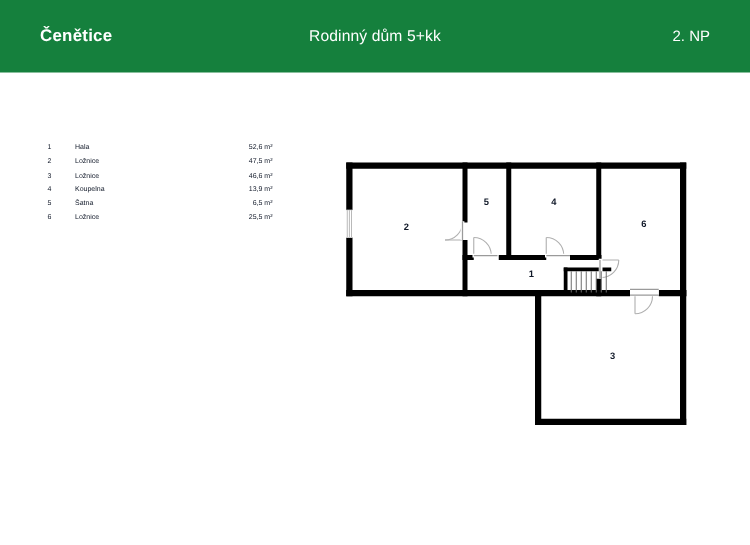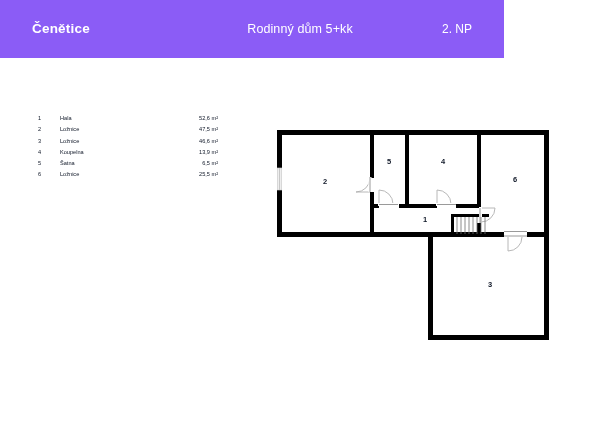--- a/index.html
+++ b/index.html
@@ -13,23 +13,23 @@
     font-family: "Liberation Sans", sans-serif;
     overflow: hidden;
     position: relative;
   }
 
   
   #header-bar {
     position: absolute;
     left: 0;
     top: 0;
-    width: 504px;
-    height: 58px;
-    background: #8b5cf6;
+    width: 600px;
+    height: 58px;
+    background: #15803d;
     color: #ffffff;
   }
   #header-title-left {
     position: absolute;
     left: 32px;
     top: 0;
     height: 58px;
     line-height: 58px;
     font-size: 13.5px;
     font-weight: bold;

